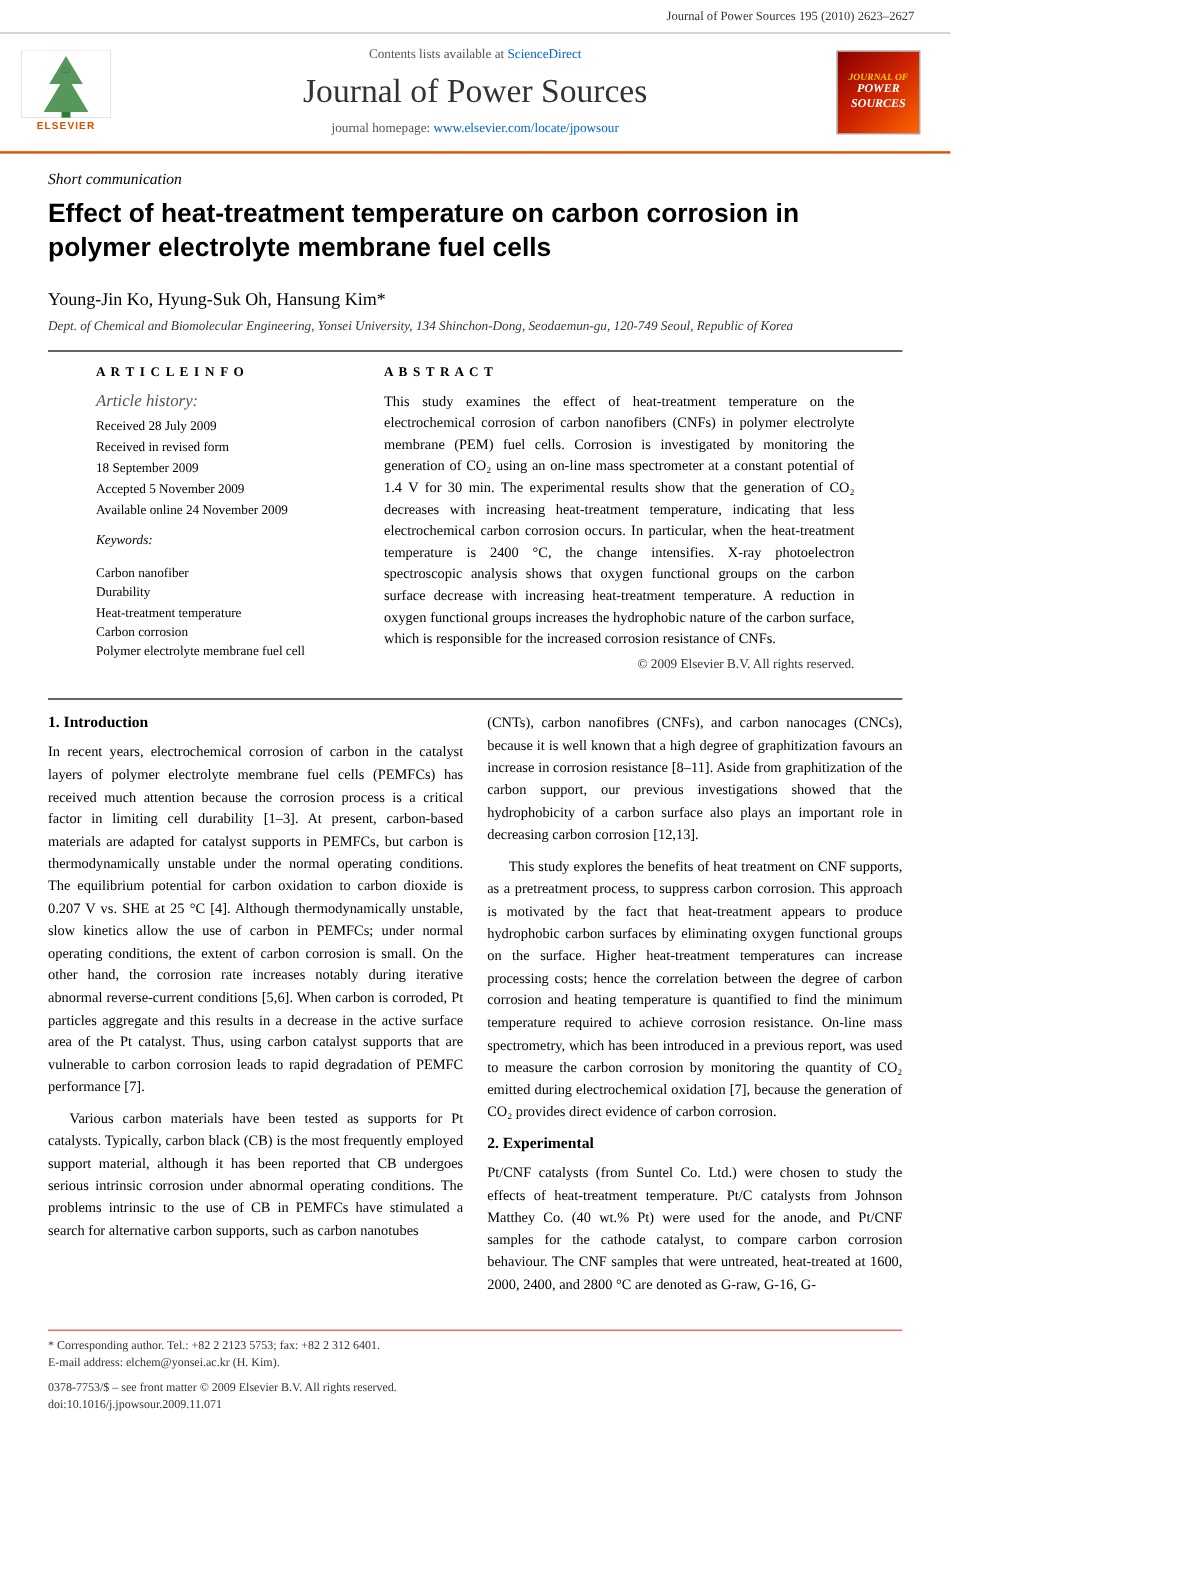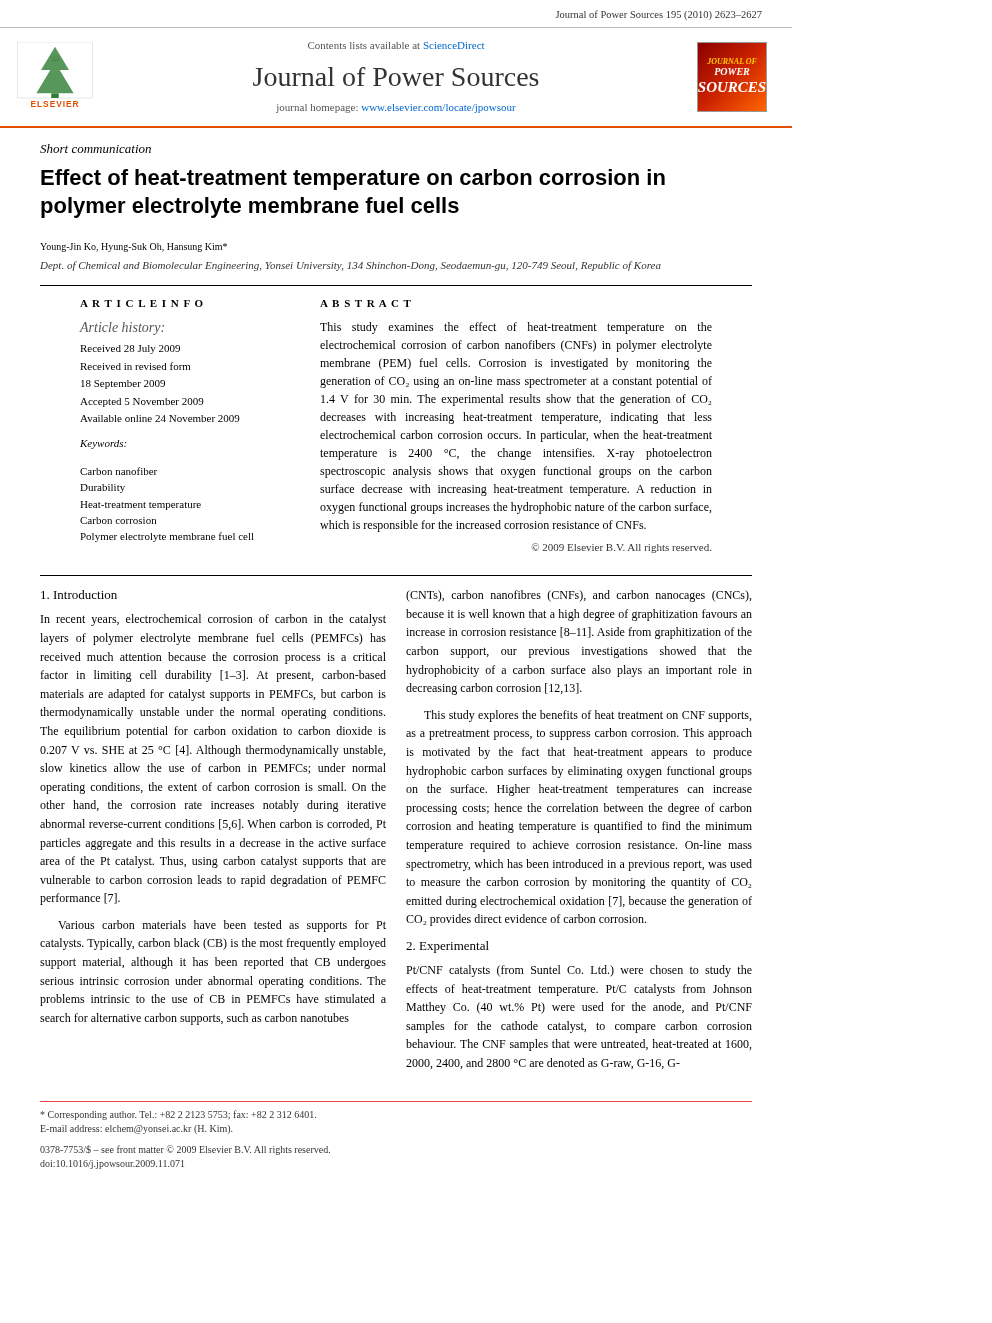--- a/index.html
+++ b/index.html
@@ -89,41 +89,41 @@
       color: white;
       font-size: 7px;
       font-weight: bold;
       text-align: center;
       line-height: 1.2;
       padding: 3px;
       font-style: italic;
     }
     .power-sources-logo .logo-top { font-size: 8px; color: #ffcc00; }
     .power-sources-logo .logo-power { font-size: 10px; }
-    .power-sources-logo .logo-sources { font-size: 15px; }
+    .power-sources-logo .logo-sources { font-size: 10px; }
     
     .article-section {
       padding: 12px 40px 0 40px;
     }
     .short-communication {
       font-style: italic;
       font-size: 13px;
       margin-bottom: 6px;
       color: #000;
     }
     .article-title {
       font-size: 22px;
       font-weight: bold;
       color: #000;
       margin-bottom: 10px;
       line-height: 1.3;
       font-family: Arial, sans-serif;
     }
     .authors {
-      font-size: 10px;
+      font-size: 15px;
       margin-bottom: 4px;
       color: #000;
       margin-top: 19px;
     }
     .affiliation {
       font-size: 11px;
       font-style: italic;
       color: #333;
       margin-bottom: 12px;
     }
@@ -198,21 +198,21 @@
     .body-two-col {
       display: flex;
       gap: 20px;
       padding: 0 40px;
     }
     .body-col {
       flex: 1;
     }
     .body-section-title {
       font-size: 13px;
-      font-weight: normal;
+      font-weight: bold;
       margin-bottom: 6px;
       color: #000;
     }
     .body-text {
       font-size: 12px;
       line-height: 1.55;
       text-align: justify;
       color: #000;
     }
     .body-text p {

